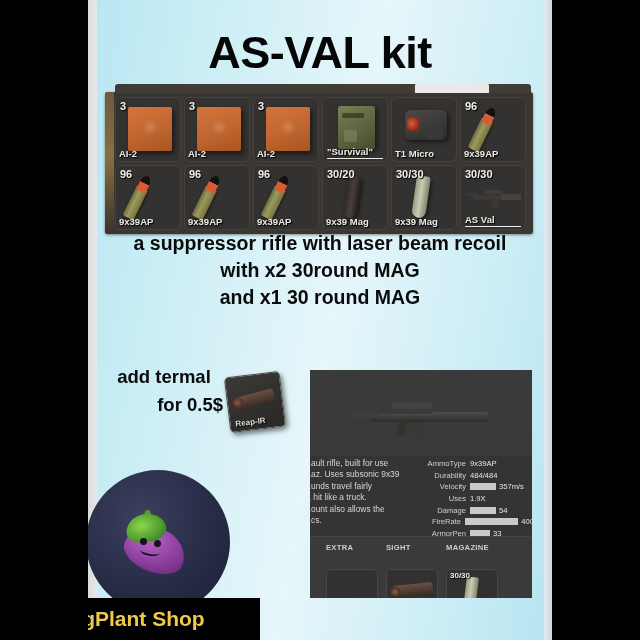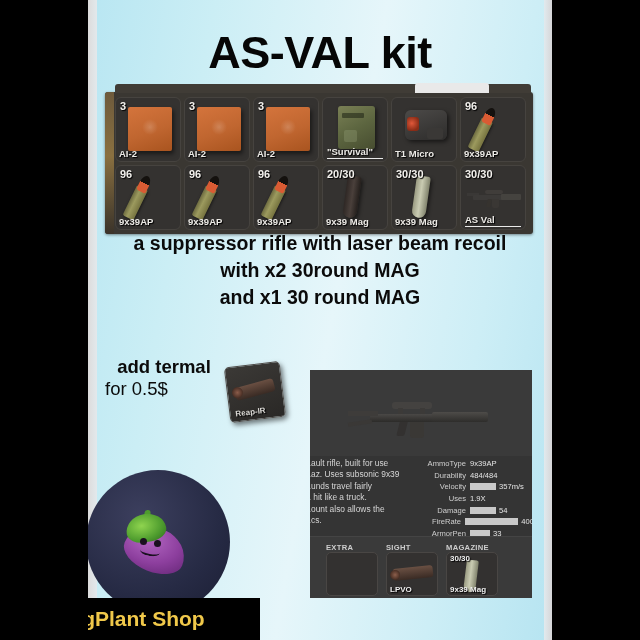--- a/index.html
+++ b/index.html
@@ -110,25 +110,25 @@
   .rifle .scope{ position:absolute; left:18px; top:2px; width:18px; height:4px;
     background:#403d3a; border-radius:2px; }
 
   
   .desc{ position:absolute; left:0; top:232px; width:464px; text-align:center;
     color:#0b0b0b; font-weight:bold; }
   .desc .l1{ font-size:19.5px; }
   .desc .l2,.desc .l3{ font-size:19.5px; margin-top:4px; }
 
   
-  .thermal{ position:absolute; left:17px; top:356px; width:190px; }
+  .thermal{ position:absolute; left:17px; top:366px; width:190px; }
   .thermal .t1l{ font-size:18.5px; font-weight:bold; color:#0b0b0b; text-align:center;
     width:118px; }
-  .thermal .t2l{ font-size:18.5px; font-weight:normal; color:#0b0b0b; text-align:left;
-    width:118px; }
+  .thermal .t2l{ font-size:18.5px; font-weight:bold; color:#0b0b0b; text-align:right;
+    width:118px; margin-top:6px; }
   .reap{ position:absolute; left:122px; top:8px; width:56px; height:56px;
     background:linear-gradient(160deg,#3b3936,#2a2826); border:1px solid #4b4845;
     border-radius:5px; transform:rotate(-7deg); box-shadow:2px 3px 5px rgba(0,0,0,.5); }
   .reap .scopebody{ position:absolute; left:7px; top:18px; width:40px; height:13px;
     background:linear-gradient(180deg,#6a4f42,#3a2b24); border-radius:3px;
     transform:rotate(-8deg); }
   .reap .lens{ position:absolute; left:4px; top:20px; width:11px; height:11px;
     background:radial-gradient(circle,#8b5c4a,#2a1a14); border-radius:50%; transform:rotate(-8deg); }
   .reap .lbl{ position:absolute; left:5px; bottom:3px; font-size:8px; font-weight:bold;
     color:#d9d7d3; text-shadow:1px 1px 1px #000; }
@@ -190,21 +190,21 @@
   .srow{ display:flex; align-items:center; height:11.6px; font-size:7.6px; color:#cfcfcf; }
   .slabel{ width:48px; text-align:right; padding-right:4px; white-space:nowrap; }
   .sbar{ height:7px; background:#c9c9c9; margin-right:3px; }
   .sval{ white-space:nowrap; color:#e4e4e4; }
 
   .slots{ position:absolute; left:0; bottom:0; width:222px; height:62px;
     background:#3a3a3a; border-top:1px solid #444; display:flex; gap:8px;
     padding:6px 0 0 16px; }
   .slot{ width:52px; }
   .slot .sname{ font-size:7.6px; color:#cdcdcd; font-weight:bold; letter-spacing:.3px;
-    margin-bottom:0; }
+    margin-bottom:17px; }
   .slot .sbox{ position:relative; width:52px; height:44px; background:#333130;
     border:1px solid #494644; border-radius:5px; overflow:hidden; }
   .slot .sbox .cnt2{ position:absolute; left:3px; top:1px; font-size:8px; font-weight:bold;
     color:#eee; text-shadow:1px 1px 1px #000; }
   .slot .sbox .nm2{ position:absolute; left:3px; bottom:1px; font-size:8px; font-weight:bold;
     color:#eee; text-shadow:1px 1px 1px #000; }
   .lpvo{ position:absolute; left:6px; top:14px; width:40px; height:12px;
     background:linear-gradient(180deg,#6a5043,#3a2b24); border-radius:3px;
     transform:rotate(-6deg); }
   .lpvo::before{ content:""; position:absolute; left:-3px; top:1px; width:10px; height:10px;
@@ -297,21 +297,21 @@
                 <div class="tip"></div>
               </div>
             </div>
             <div class="cnt">96</div>
             <div class="nm">9x39AP</div>
           </div>
           <div class="cell">
             <div class="art">
               <div class="mag dark"></div>
             </div>
-            <div class="cnt">20/30</div>
+            <div class="cnt">30/20</div>
             <div class="nm">9x39 Mag</div>
           </div>
           <div class="cell">
             <div class="art">
               <div class="mag tan"></div>
             </div>
             <div class="cnt">30/30</div>
             <div class="nm">9x39 Mag</div>
           </div>
           <div class="cell">

